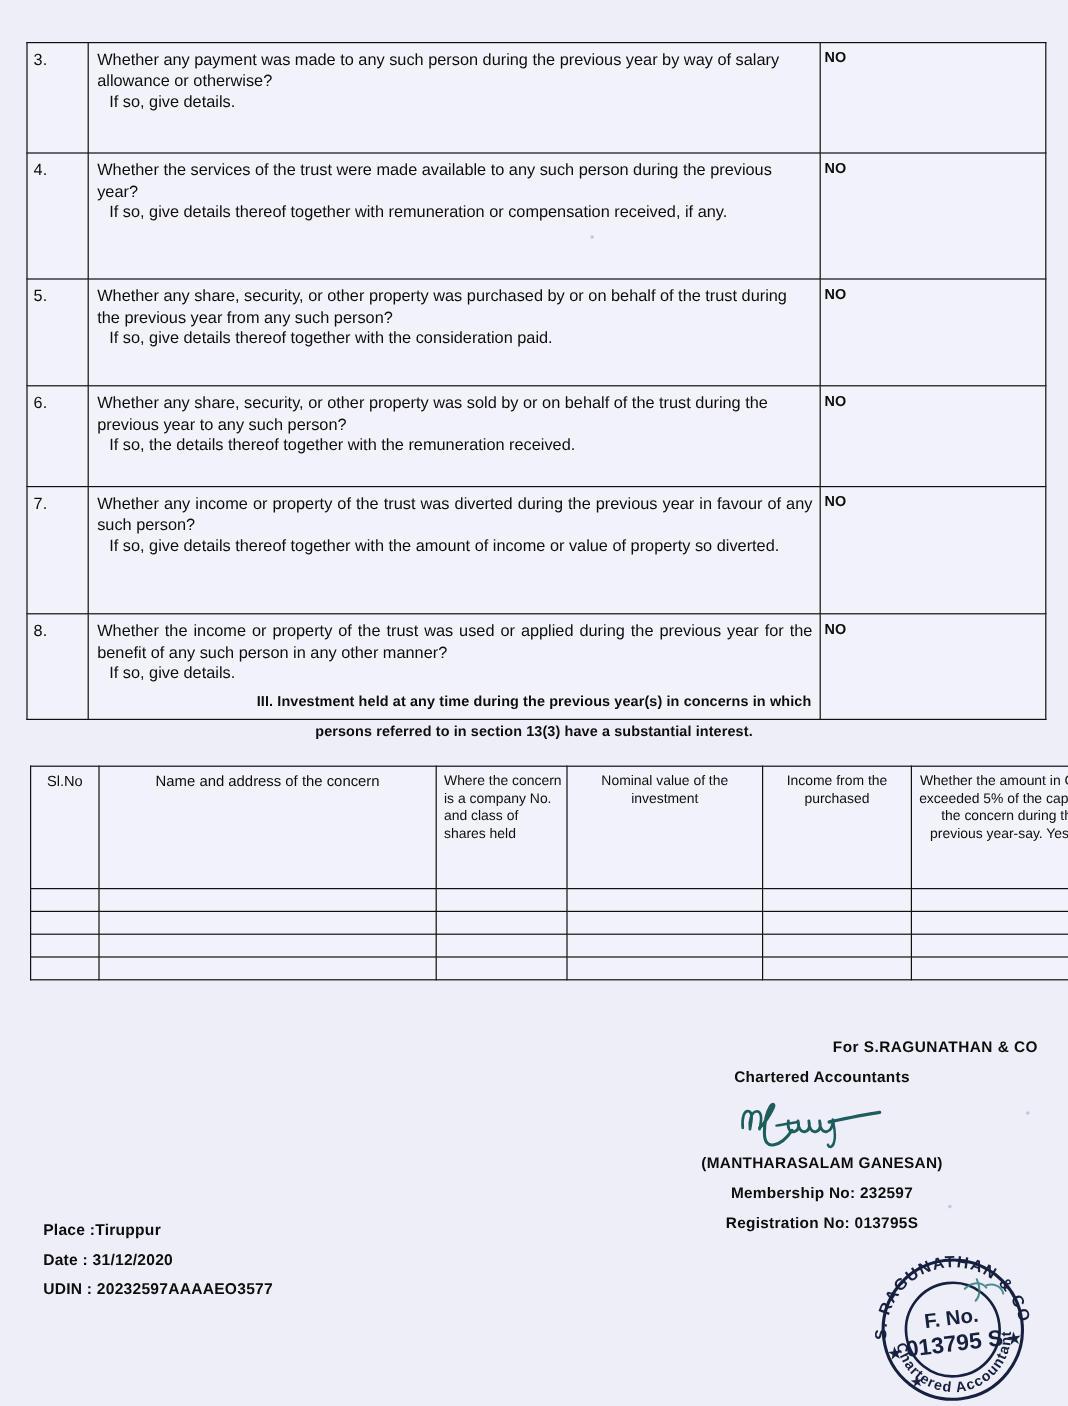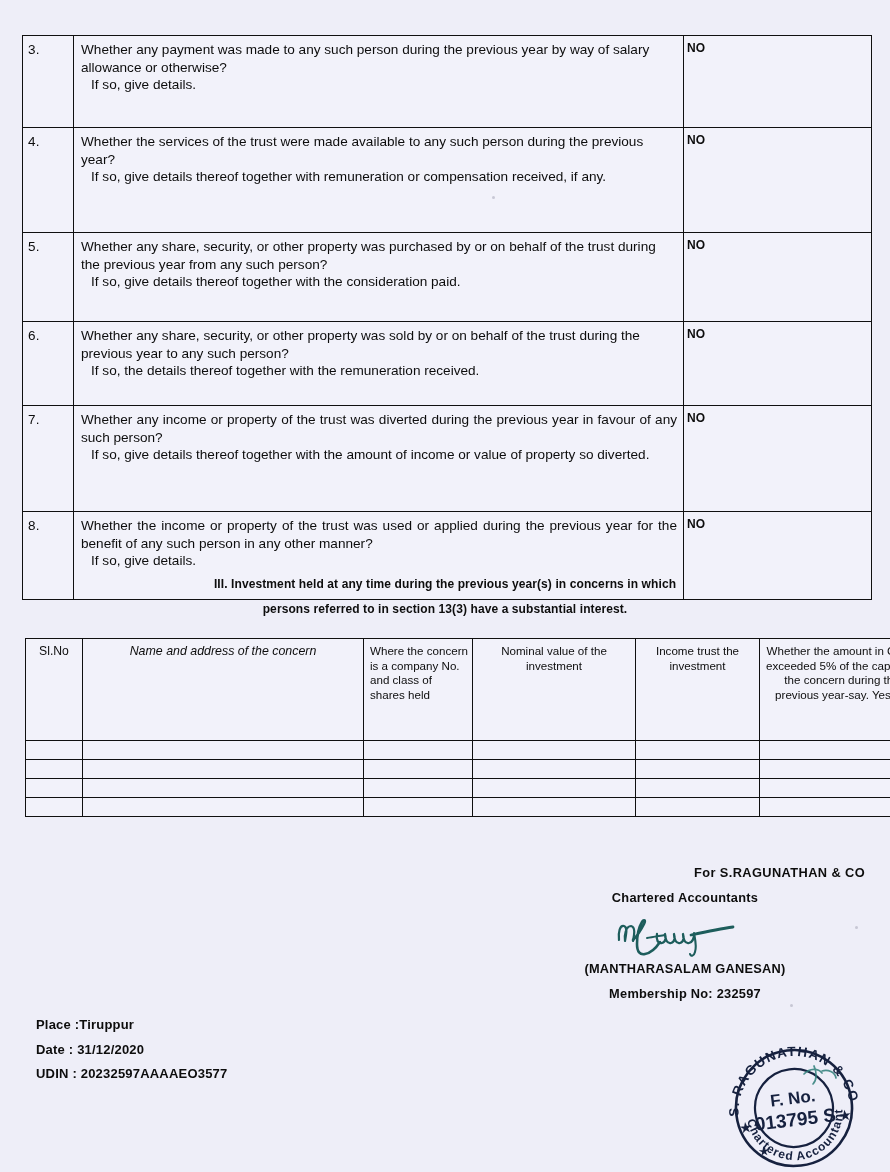--- a/index.html
+++ b/index.html
@@ -91,21 +91,21 @@
   }
   .inv-table th {
     font-size: 11.6px;
     font-weight: normal;
     line-height: 14.6px;
     vertical-align: top;
     padding: 5px 4px 4px 4px;
     text-align: center;
     height: 92px;
   }
-  .inv-table th.h-name { font-size: 12.4px; font-style: italic; }
+  .inv-table th.h-name { font-size: 12.4px; }
   .inv-table th.h-sl  { font-size: 12.2px; }
   .inv-table th.h-where { text-align: left; padding-left: 6px; margin-left: 28px; }
   .inv-table td.blank { height: 18px; }
 
   .iw-1 { width: 48px; }
   .iw-2 { width: 272px; }
   .iw-3 { width: 98px; }
   .iw-4 { width: 154px; }
   .iw-5 { width: 115px; }
   .iw-6 { width: 156px; }
@@ -268,21 +268,21 @@
     <div>persons referred to in section 13(3) have a substantial interest.</div>
   </div>
 
   <table class="inv-table">
     <thead>
       <tr>
         <th class="iw-1 h-sl">Sl.No</th>
         <th class="iw-2 h-name">Name and address of the concern</th>
         <th class="iw-3 h-where">Where the concern is a company   No. and class of shares held</th>
         <th class="iw-4">Nominal value of the investment</th>
-        <th class="iw-5">Income trust the investment</th>
+        <th class="iw-5">Income from the purchased</th>
         <th class="iw-6">Whether the amount in Col. 4 exceeded 5% of the capital of the concern during the previous year-say. Yes/No</th>
       </tr>
     </thead>
     <tbody>
       <tr>
         <td class="blank"></td>
         <td class="blank"></td>
         <td class="blank"></td>
         <td class="blank"></td>
         <td class="blank"></td>
@@ -325,20 +325,21 @@
         <path d="M26 30 C30 26, 34 20, 37 14 C39 10, 37 9, 35 12 C32 17, 30 26, 30 34 C30 42, 33 45, 38 44 C44 43, 49 38, 53 32" stroke-width="2.6"></path>
         <path d="M40 28 C45 27, 52 26, 58 25" stroke-width="2"></path>
         <path d="M50 24 C49 30, 51 34, 55 33 C59 32, 59 27, 58 24 C58 29, 60 34, 64 33 C68 32, 68 27, 67 24 C67 29, 69 34, 73 33 C77 32, 77 27, 76 24 C76 29, 78 34, 82 33 C86 32, 87 28, 87 24" stroke-width="2.3"></path>
         <path d="M87 23 C88 29, 90 36, 88 42 C87 46, 84 47, 83 44" stroke-width="2.1"></path>
         <path d="M84 25 C98 22, 112 19, 126 17" stroke-width="2.8"></path>
       </svg>
     </div>
 
     <div>(MANTHARASALAM GANESAN)</div>
     <div>Membership No: 232597</div>
+    <div>Registration No: 013795S</div>
   </div>
 
   <div class="place-block">
     <div>Place :Tiruppur</div>
     <div>Date : 31/12/2020</div>
     <div>UDIN : 20232597AAAAEO3577</div>
   </div>
 
   <div class="stamp">
     <svg width="152" height="134" viewBox="0 0 152 134">

